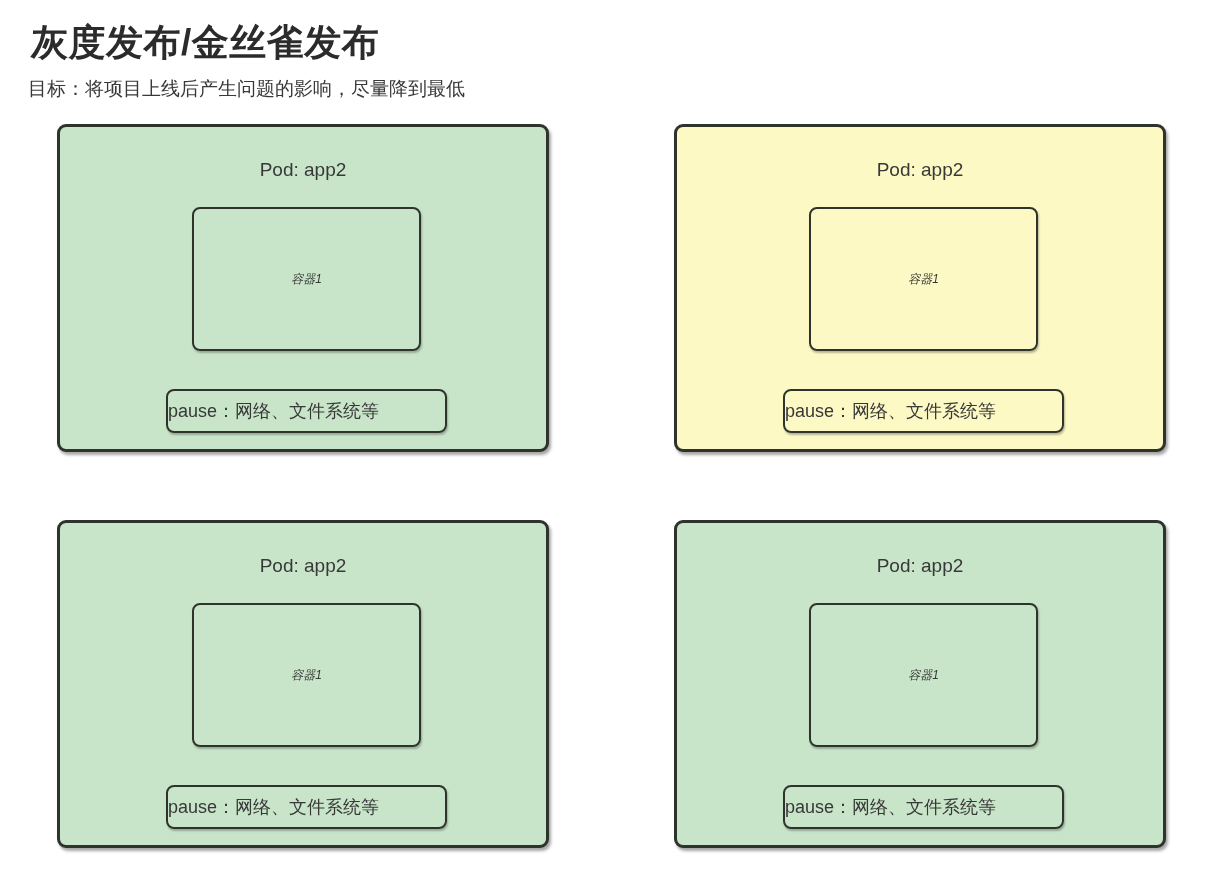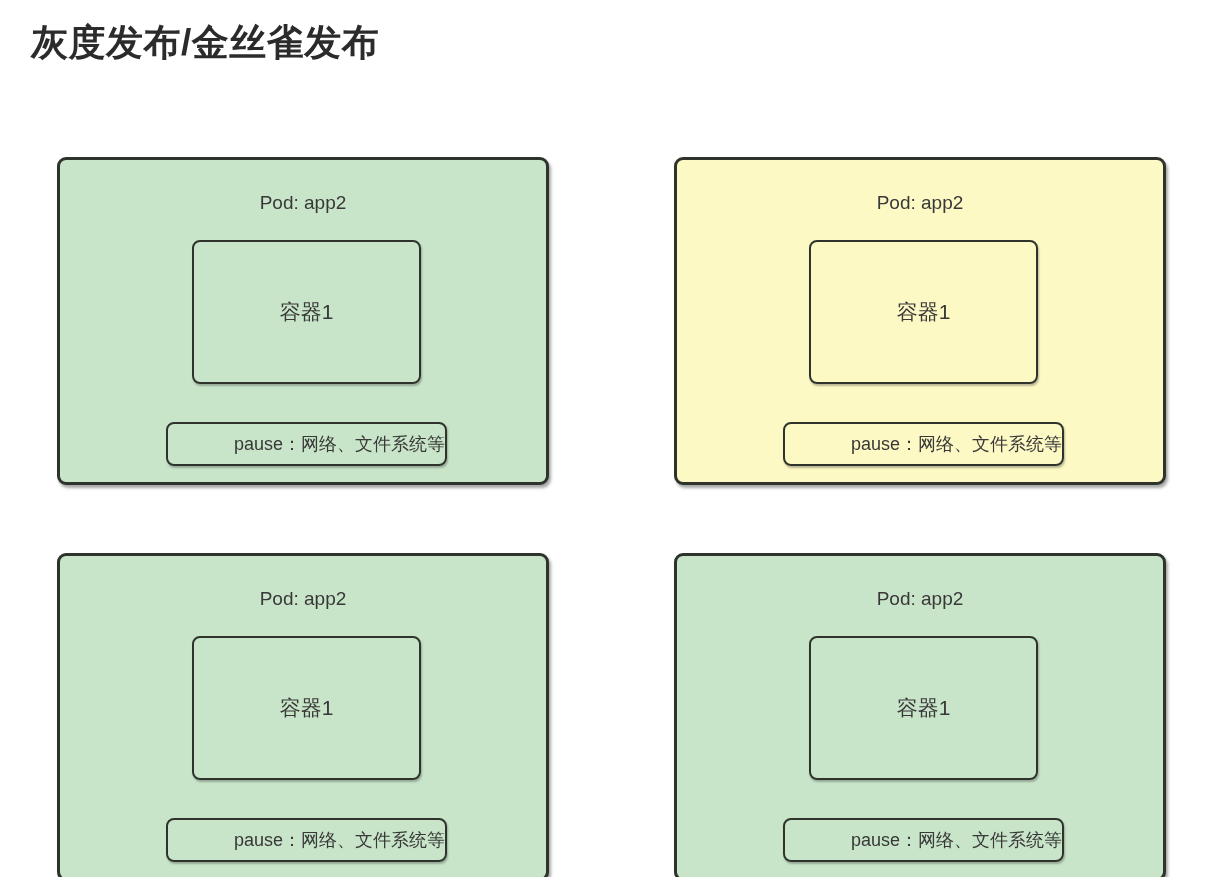--- a/index.html
+++ b/index.html
@@ -34,21 +34,20 @@
     color: var(--text-color);
   }
 
   .pod {
     position: absolute;
     width: 492px;
     height: 328px;
     border: 3px solid var(--border-dark);
     border-radius: 9px;
     box-shadow: 2px 3px 3px rgba(60,60,60,0.45);
-    margin-top: 33px;
   }
   .pod.pos-tl { left: 57px;  top: 124px; }
   .pod.pos-tr { left: 674px; top: 124px; }
   .pod.pos-bl { left: 57px;  top: 520px; }
   .pod.pos-br { left: 674px; top: 520px; }
 
   .pod-title {
     position: absolute;
     left: 0;
     top: 32px;
@@ -65,49 +64,51 @@
     width: 229px;
     height: 144px;
     border: 2.5px solid var(--border-dark);
     border-radius: 8px;
     box-shadow: 1px 2px 2px rgba(60,60,60,0.35);
     display: flex;
     align-items: center;
     justify-content: center;
   }
   .container-label {
-    font-size: 21px;
+    font-size: 12px;
     color: var(--text-color);
+    font-style: italic;
   }
 
   .pause-box {
     position: absolute;
     left: 106px;
     top: 262px;
     width: 281px;
     height: 44px;
     border: 2.5px solid var(--border-dark);
     border-radius: 8px;
     box-shadow: 1px 2px 2px rgba(60,60,60,0.35);
     display: flex;
     align-items: center;
-    justify-content: flex-end;
+    justify-content: flex-start;
   }
   .pause-label {
     font-size: 18px;
     color: var(--text-color);
     white-space: nowrap;
   }
 </style>
 </head>
 <body>
 
 <div class="page">
 
   <h1 class="page-title">灰度发布/金丝雀发布</h1>
+  <div class="page-subtitle">目标：将项目上线后产生问题的影响，尽量降到最低</div>
 
   <div class="pod pos-tl" style="background-color: rgb(200, 229, 201);">
     <div class="pod-title">Pod: app2</div>
     <div class="container-box">
       <span class="container-label">容器1</span>
     </div>
     <div class="pause-box">
       <span class="pause-label">pause：网络、文件系统等</span>
     </div>
   </div>

